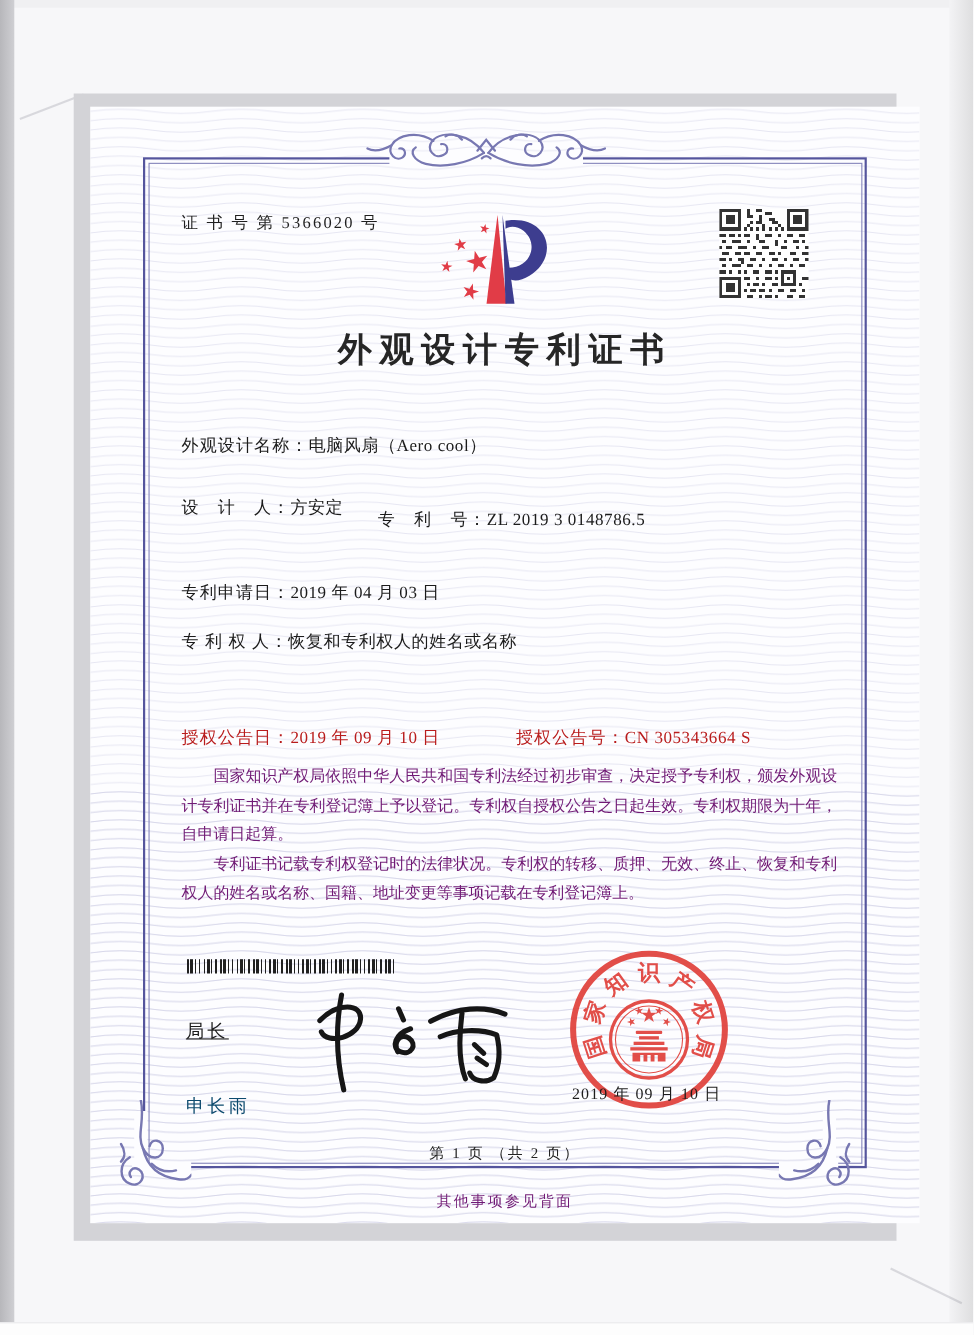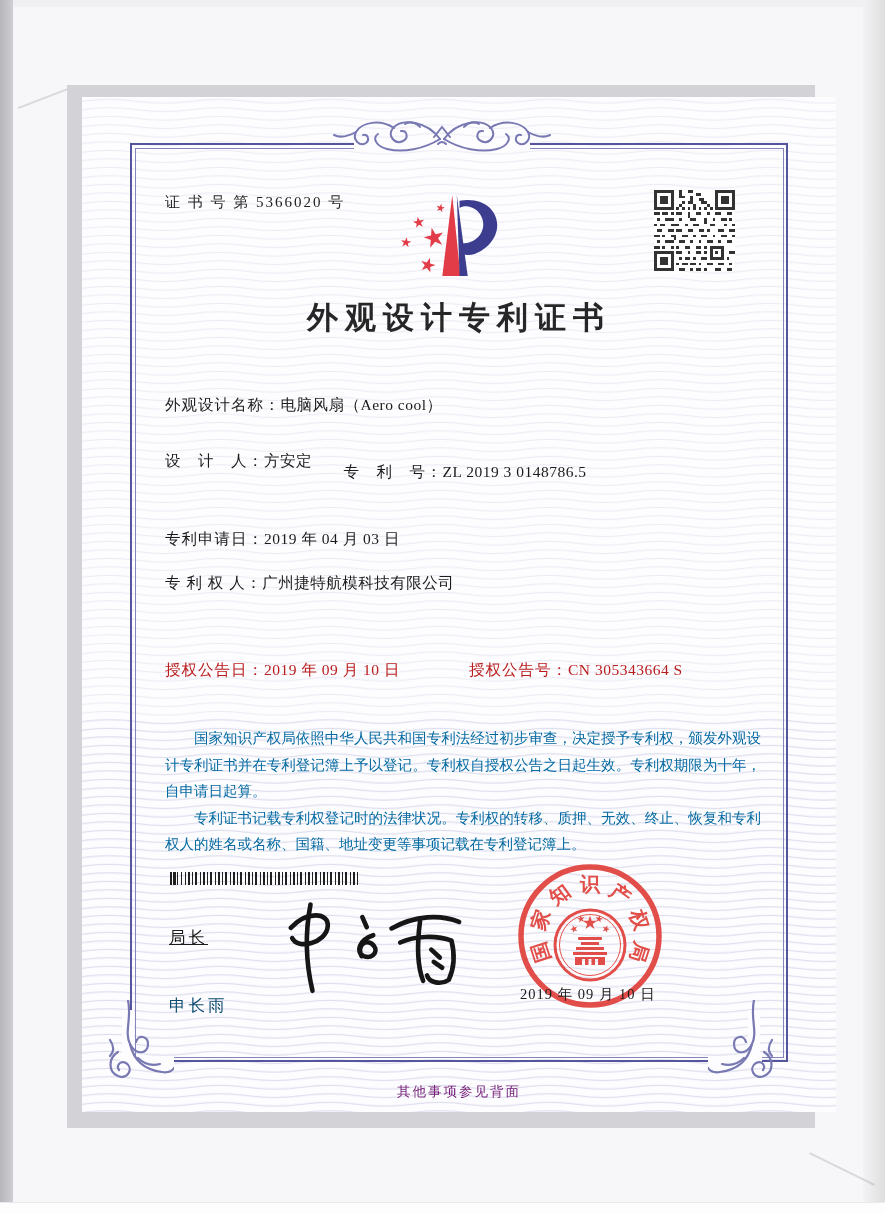--- a/index.html
+++ b/index.html
@@ -38,21 +38,21 @@
   .logo{position:absolute;left:314px;top:92px;width:118px;height:98px;}
   .qr{position:absolute;left:572px;top:93px;width:81px;height:81px;}
   .title{position:absolute;left:0;top:200px;width:100%;margin:0;text-align:center;
     font-size:31px;font-weight:700;letter-spacing:7px;color:#262626;}
   .field-row{position:absolute;left:83px;width:600px;font-size:15.5px;color:#1b1b1b;white-space:nowrap;}
   .flabel{letter-spacing:1px;}
   .fvalue{letter-spacing:.5px;font-family:Liberation Serif, serif;}
   .fr0{top:298px;} .fr1{top:354px;} .fr2{top:365px;text-align:center;} .fr3{top:432px;} .fr4{top:476px;} .fr5{top:520px;}
   .grant-row{position:absolute;left:83px;top:563px;width:600px;font-size:15.5px;color:#b91c1c;white-space:nowrap;}
   .grant-2{position:absolute;left:304px;top:0;}
-  .paras{position:absolute;left:83px;top:596px;width:596px;font-size:14.5px;line-height:26.5px;color:#0369a1;margin-top:32px;}
+  .paras{position:absolute;left:83px;top:596px;width:596px;font-size:14.5px;line-height:26.5px;color:#701a75;}
   .paras p{margin:0;text-indent:2em;text-align:justify;}
   .barcode{position:absolute;left:88px;top:775px;width:190px;height:13px;
     background:repeating-linear-gradient(90deg,
       #202020 0 1.5px,transparent 1.5px 3px,
       #202020 3px 5.5px,transparent 5.5px 7px,
       #202020 7px 8px,transparent 8px 10.5px,
       #202020 10.5px 12px,transparent 12px 15px);}
   .director-title{position:absolute;left:87px;top:830px;font-size:16.5px;letter-spacing:3px;color:#1b1b1b;text-decoration:underline;}
   .director-name{position:absolute;left:87px;top:863px;font-size:16.5px;letter-spacing:3px;color:#0c4a6e;margin-top:35px;}
   .signature{position:absolute;left:195px;top:793px;width:190px;height:108px;transform:rotate(-2deg);}
@@ -161,21 +161,21 @@
         <path fill="#333" d="M22 22h1v1h-1z"></path>
       <path fill="#333" d="M9 0h1v2H9zM12 0h2v1h-2zM15 1h2v1h-2zM9 2h2v1H9zM13 2h1v2h-1zM16 3h2v1h-2zM10 4h1v1h-1zM12 4h2v1h-2zM17 4h2v1h-2zM9 5h1v1H9zM14 5h1v1h-1zM19 5h1v1h-1zM0 8h2v1H0zM3 8h2v1H3zM8 8h2v1H8zM12 8h1v2h-1zM15 8h2v1h-2zM19 8h1v1h-1zM22 8h2v1h-2zM26 8h2v1h-2zM1 10h1v1H1zM4 10h2v1H4zM9 10h1v1H9zM13 10h2v1h-2zM18 10h1v2h-1zM21 10h1v1h-1zM24 10h2v1h-2zM27 10h1v1h-1zM0 12h1v1H0zM2 12h2v1H2zM7 12h2v1H7zM11 12h1v1h-1zM14 12h2v1h-2zM20 12h2v1h-2zM25 12h1v1h-1zM28 12h1v1h-1zM1 14h2v1H1zM5 14h1v1H5zM8 14h2v1H8zM12 14h2v1h-2zM16 14h2v1h-2zM19 14h1v1h-1zM23 14h2v1h-2zM27 14h2v1h-2zM0 16h2v1H0zM3 16h1v1H3zM7 16h1v2H7zM10 16h2v1h-2zM14 16h1v1h-1zM17 16h2v1h-2zM21 16h1v1h-1zM24 16h2v1h-2zM28 16h1v1h-1zM1 18h1v1H1zM4 18h2v1H4zM9 18h2v1H9zM13 18h1v1h-1zM16 18h1v1h-1zM19 18h2v1h-2zM23 18h1v1h-1zM26 18h2v1h-2zM0 20h2v1H0zM3 20h1v1H3zM8 20h1v1H8zM11 20h2v1h-2zM15 20h2v1h-2zM18 20h1v1h-1zM8 22h2v1H8zM12 22h1v1h-1zM15 22h2v1h-2zM18 22h1v1h-1zM27 22h2v1h-2zM9 24h1v1H9zM11 24h2v1h-2zM14 24h1v1h-1zM17 24h2v1h-2zM26 24h1v1h-1zM8 26h1v1H8zM10 26h2v1h-2zM13 26h2v1h-2zM16 26h1v1h-1zM19 26h2v1h-2zM23 26h2v1h-2zM27 26h1v1h-1zM9 28h2v1H9zM13 28h1v1h-1zM15 28h2v1h-2zM18 28h1v1h-1zM22 28h2v1h-2zM26 28h2v1h-2z"></path>
     </svg>
 
     <h1 class="title">外观设计专利证书</h1>
 
     <div class="field-row fr0"><span class="flabel">外观设计名称：</span><span class="fvalue">电脑风扇（Aero cool）</span></div>
     <div class="field-row fr1"><span class="flabel">设　计　人：</span><span class="fvalue">方安定</span></div>
     <div class="field-row fr2"><span class="flabel">专　利　号：</span><span class="fvalue">ZL 2019 3 0148786.5</span></div>
     <div class="field-row fr3"><span class="flabel">专利申请日：</span><span class="fvalue">2019 年 04 月 03 日</span></div>
-    <div class="field-row fr4"><span class="flabel">专 利 权 人：</span><span class="fvalue">广州捷特航模科技有限公司</span></div>
+    <div class="field-row fr4"><span class="flabel">专 利 权 人：</span><span class="fvalue">恢复和专利权人的姓名或名称</span></div>
 
     <div class="grant-row">
       <span class="flabel">授权公告日：</span><span class="fvalue">2019 年 09 月 10 日</span>
       <span class="grant-2"><span class="flabel">授权公告号：</span><span class="fvalue">CN 305343664 S</span></span>
     </div>
 
     <div class="paras">
       <p>国家知识产权局依照中华人民共和国专利法经过初步审查，决定授予专利权，颁发外观设计专利证书并在专利登记簿上予以登记。专利权自授权公告之日起生效。专利权期限为十年，自申请日起算。</p>
       <p>专利证书记载专利权登记时的法律状况。专利权的转移、质押、无效、终止、恢复和专利权人的姓名或名称、国籍、地址变更等事项记载在专利登记簿上。</p>
     </div>
@@ -237,16 +237,17 @@
           <rect x="66" y="81" width="18" height="3"></rect>
           <rect x="61" y="86" width="28" height="3"></rect>
           <rect x="58" y="91" width="34" height="3"></rect>
           <path d="M60 96 h30 v8 h-30 z M67 98 h3 v6 h-3 z M73.5 98 h3 v6 h-3 z M80 98 h3 v6 h-3 z" fill-rule="evenodd"></path>
         </g>
       </g>
     </svg>
 
     <div class="seal-date">2019 年 09 月 10 日</div>
 
+    <div class="page-info">第 1 页 （共 2 页）</div>
     <div class="back-note">其他事项参见背面</div>
 
   </div>
 </div>
 
 </body></html>

